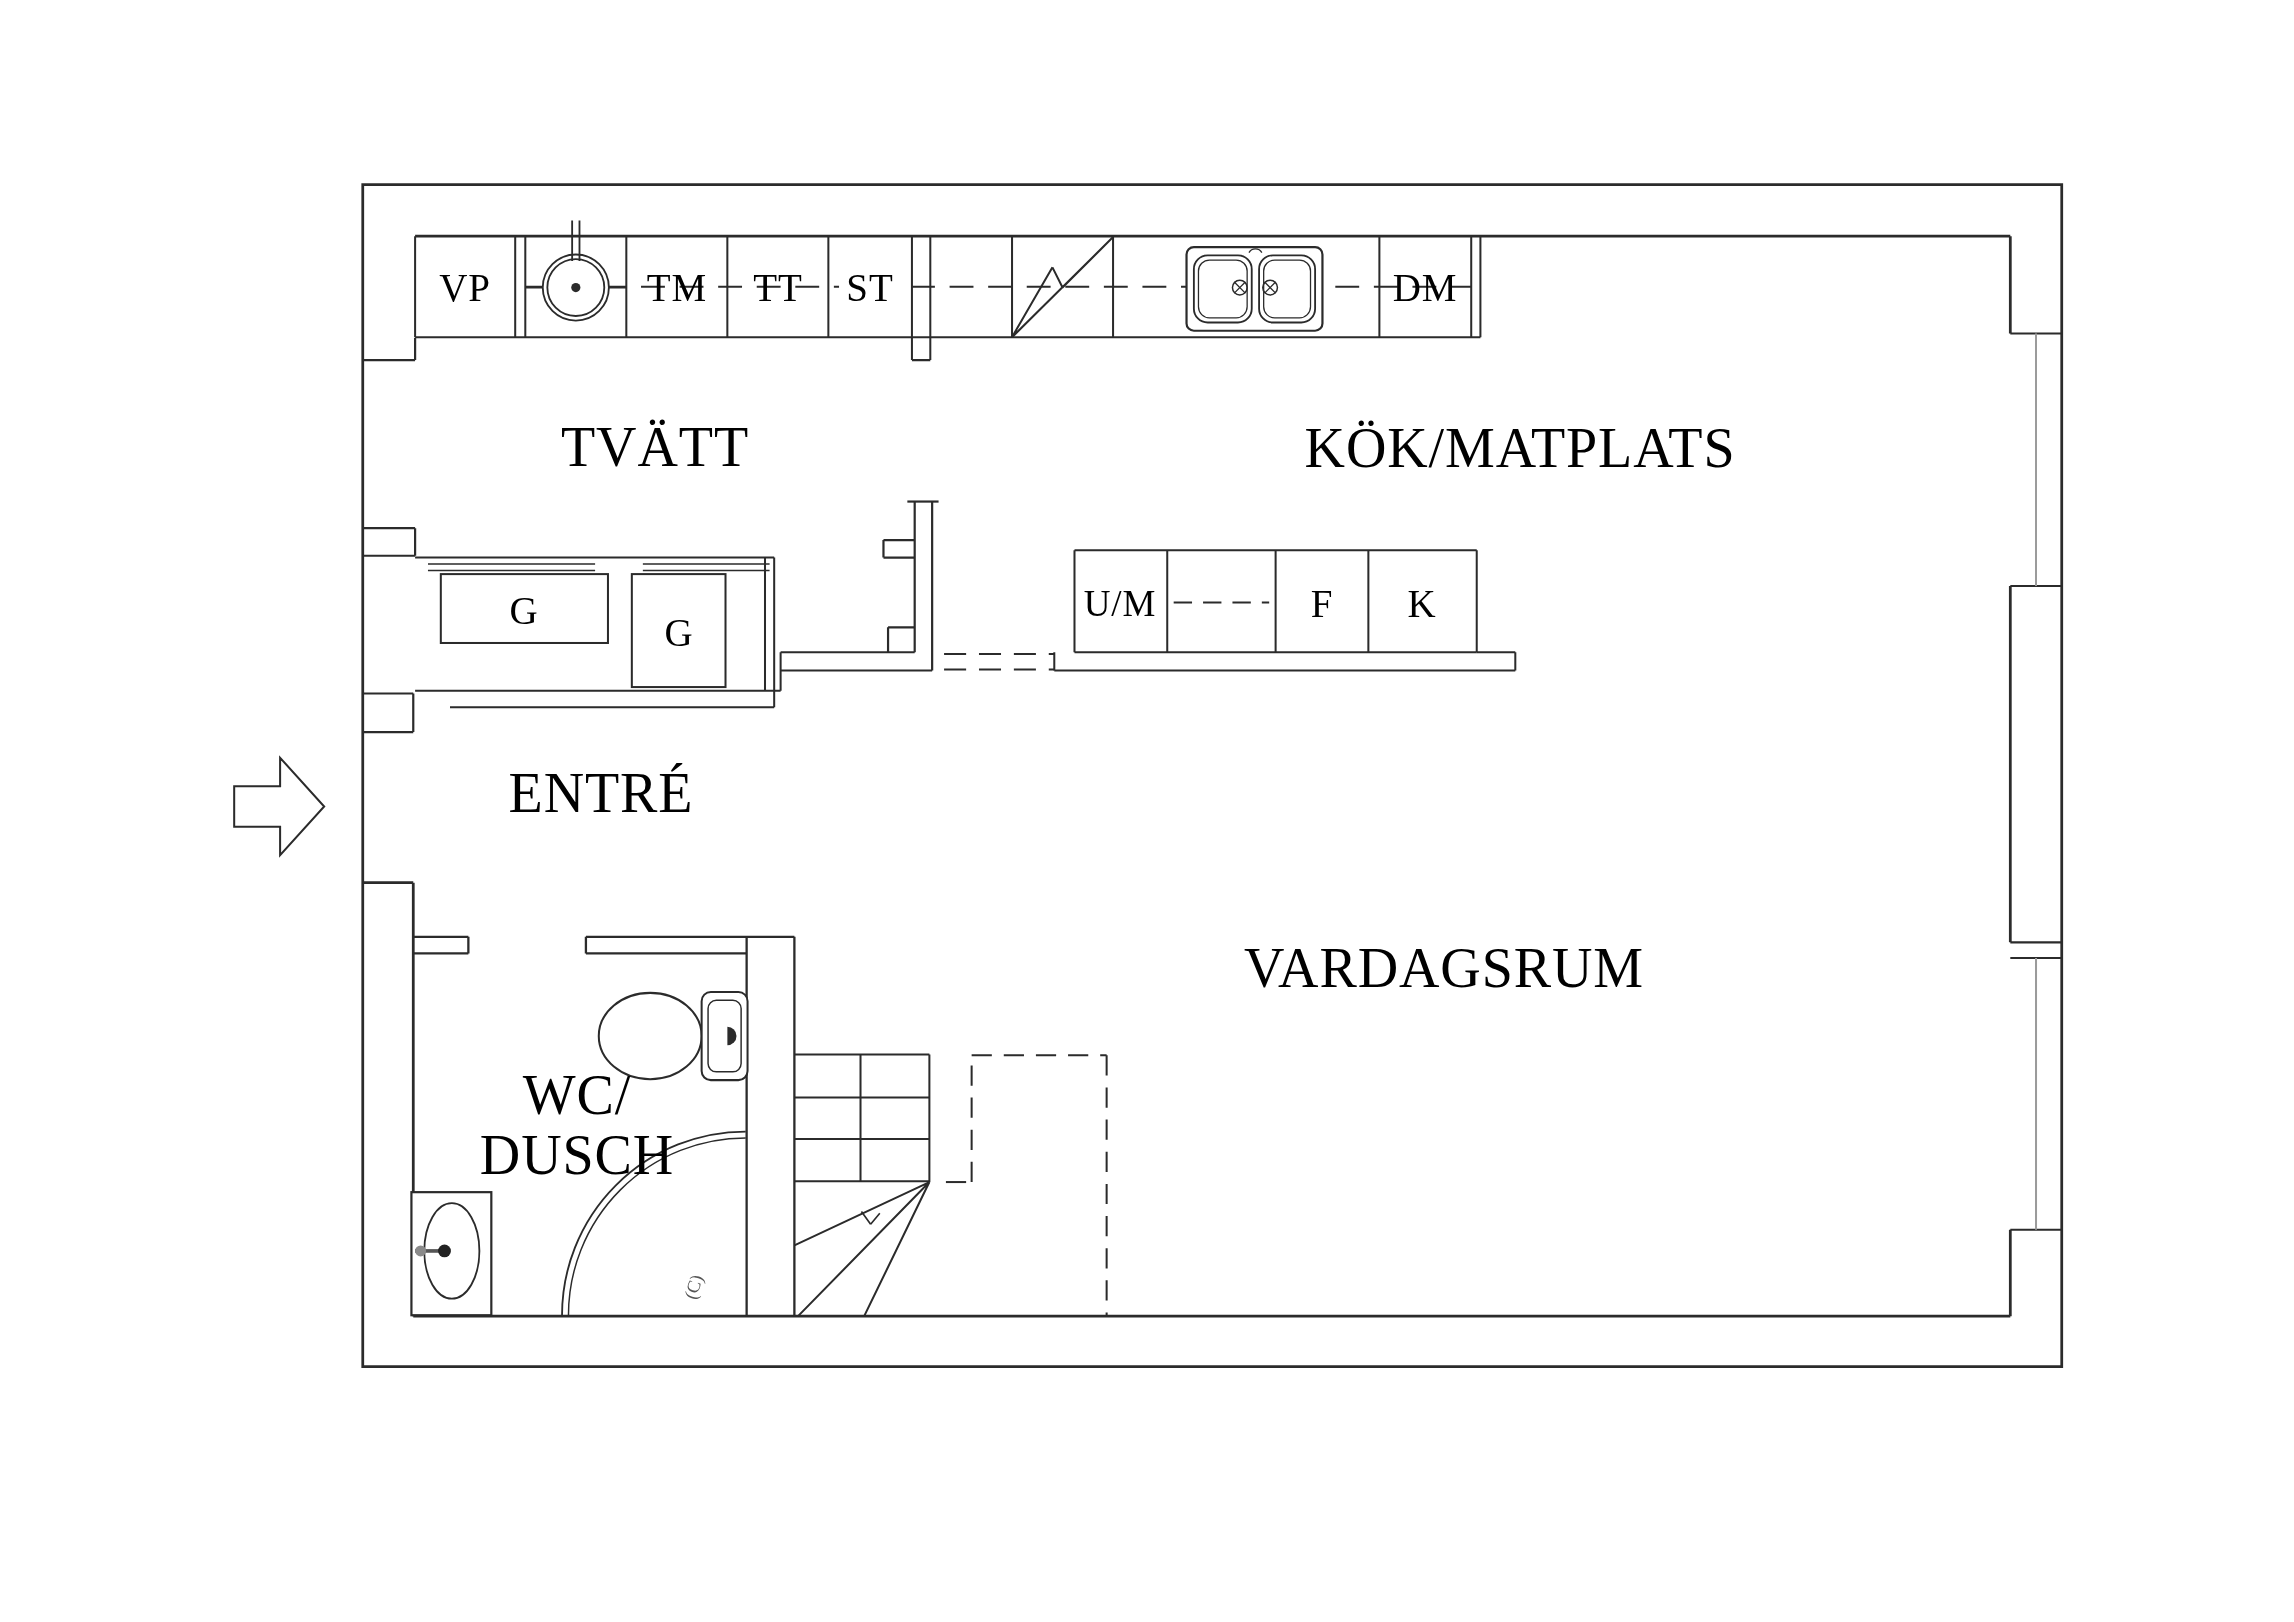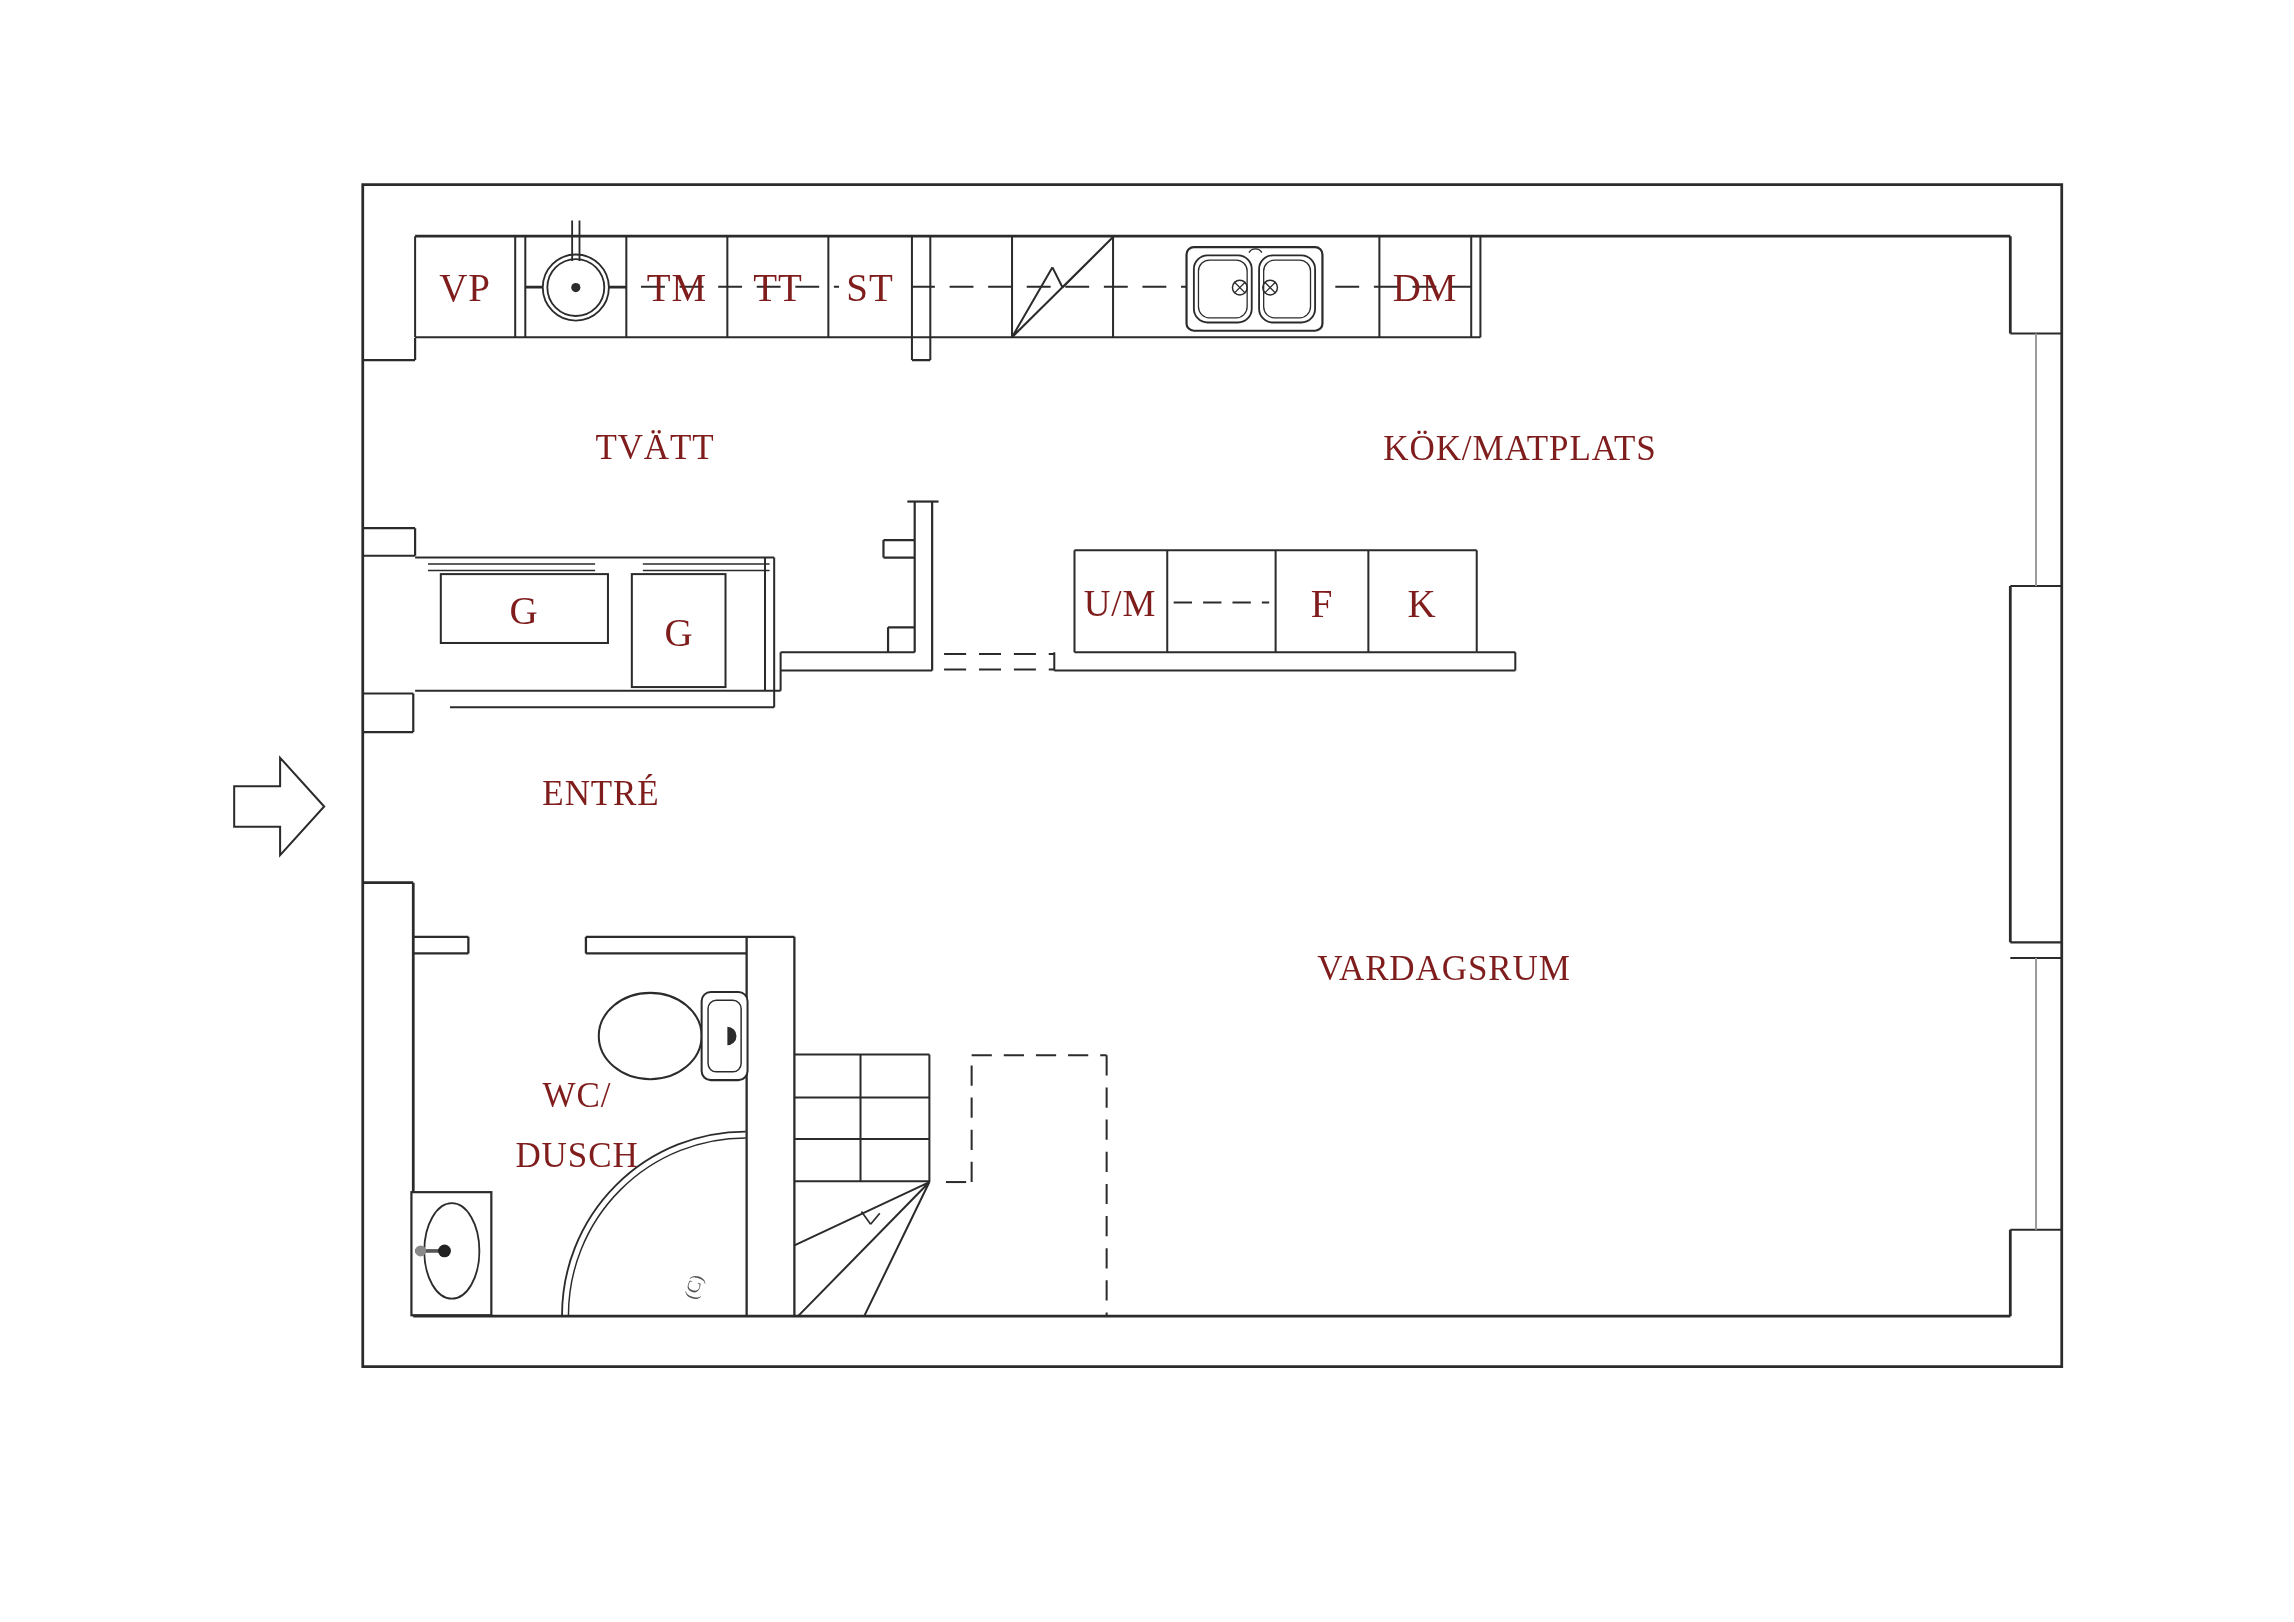--- a/index.html
+++ b/index.html
@@ -7,26 +7,26 @@
     position:relative;
     width:2295px;height:1623px;
     background:#ffffff;
     font-family:"Liberation Serif", serif;
     overflow:hidden;
   }
   .stage svg{position:absolute;left:0;top:0;}
   .lbl{
     position:absolute;
     transform:translate(-50%,-50%);
-    color:#7f1d1d;
+    color:#000000;
     white-space:nowrap;
     line-height:1;
     letter-spacing:0.9px;
   }
-  .room{font-size:35px;}
+  .room{font-size:56px;}
   .appl{font-size:39px;}
   .appl-sm{font-size:37px;}
   .onwhite{background:#ffffff;padding:0 7.3px;}
   .cmark{
     font-size:18.4px;color:#555;
     transform:translate(-50%,-50%) rotate(-72deg);
     letter-spacing:0;
   }
   .disclaimer{
     font-family:"Liberation Sans", sans-serif;

